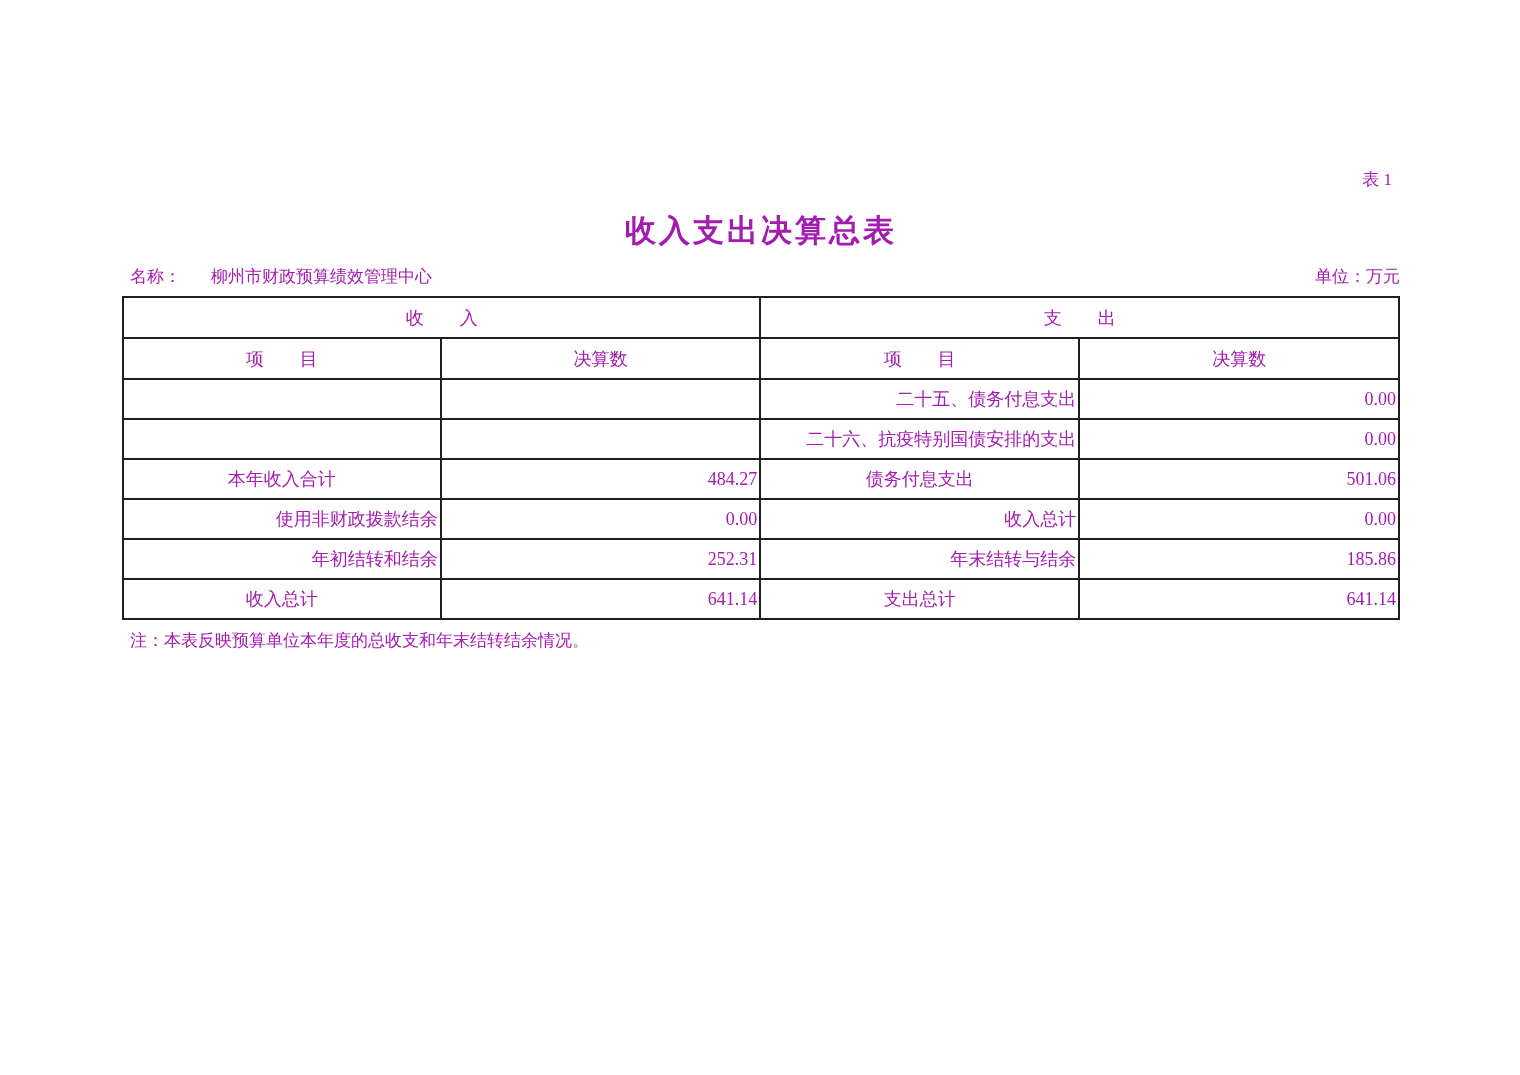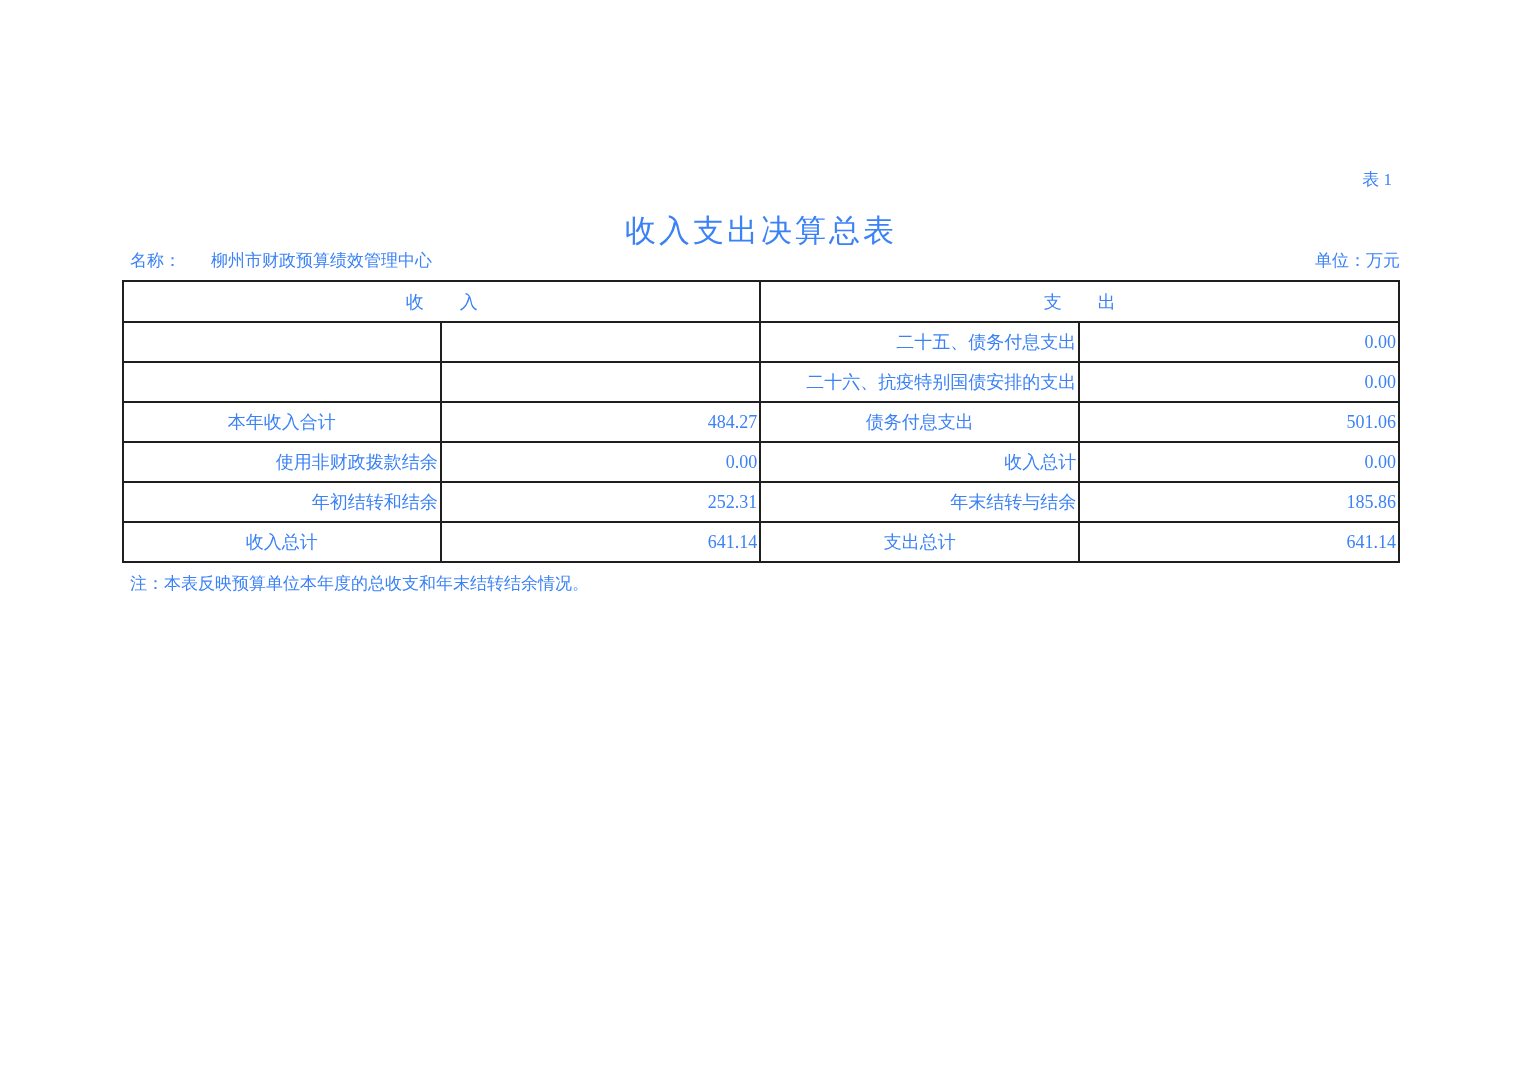--- a/index.html
+++ b/index.html
@@ -2,21 +2,21 @@
 <html><head>
 <meta charset="utf-8">
 <style>
   * { margin: 0; padding: 0; box-sizing: border-box; }
   html, body { background: #ffffff; }
   .page {
     position: relative;
     width: 1520px;
     height: 1075px;
     background: #ffffff;
-    color: #3b82f6;
+    color: #a21caf;
     font-family: "Liberation Serif", "DejaVu Serif", serif;
     overflow: hidden;
   }
   .content {
     position: absolute;
     left: 122px;
     top: 0;
     width: 1278px;
   }
   .table-label {
@@ -24,24 +24,25 @@
     text-align: right;
     padding-right: 8px;
     font-size: 17px;
     line-height: 19px;
   }
   .title {
     margin-top: 23px;
     text-align: center;
     font-size: 31px;
     line-height: 38px;
-    font-weight: normal;
+    font-weight: bold;
     letter-spacing: 3px;
   }
   .meta-row {
+    margin-top: 16px;
     display: flex;
     justify-content: space-between;
     align-items: flex-end;
     font-size: 17px;
     line-height: 22px;
     padding-left: 8px;
   }
   .name-value { margin-left: 30px; }
   table.budget {
     margin-top: 8px;
@@ -92,20 +93,26 @@
         <col style="width:24.9%">
           <col style="width:25.05%">
           <col style="width:25.0%">
           <col style="width:25.05%">
       </colgroup>
       <thead>
         <tr>
           <th colspan="2">收　　入</th>
           <th colspan="2">支　　出</th>
         </tr>
+        <tr>
+          <th>项　　目</th>
+          <th>决算数</th>
+          <th>项　　目</th>
+          <th>决算数</th>
+        </tr>
       </thead>
       <tbody>
         <tr>
           <td class="item"></td>
           <td class="num"></td>
           <td class="item">二十五、债务付息支出</td>
           <td class="num">0.00</td>
         </tr>
         <tr>
           <td class="item"></td>

